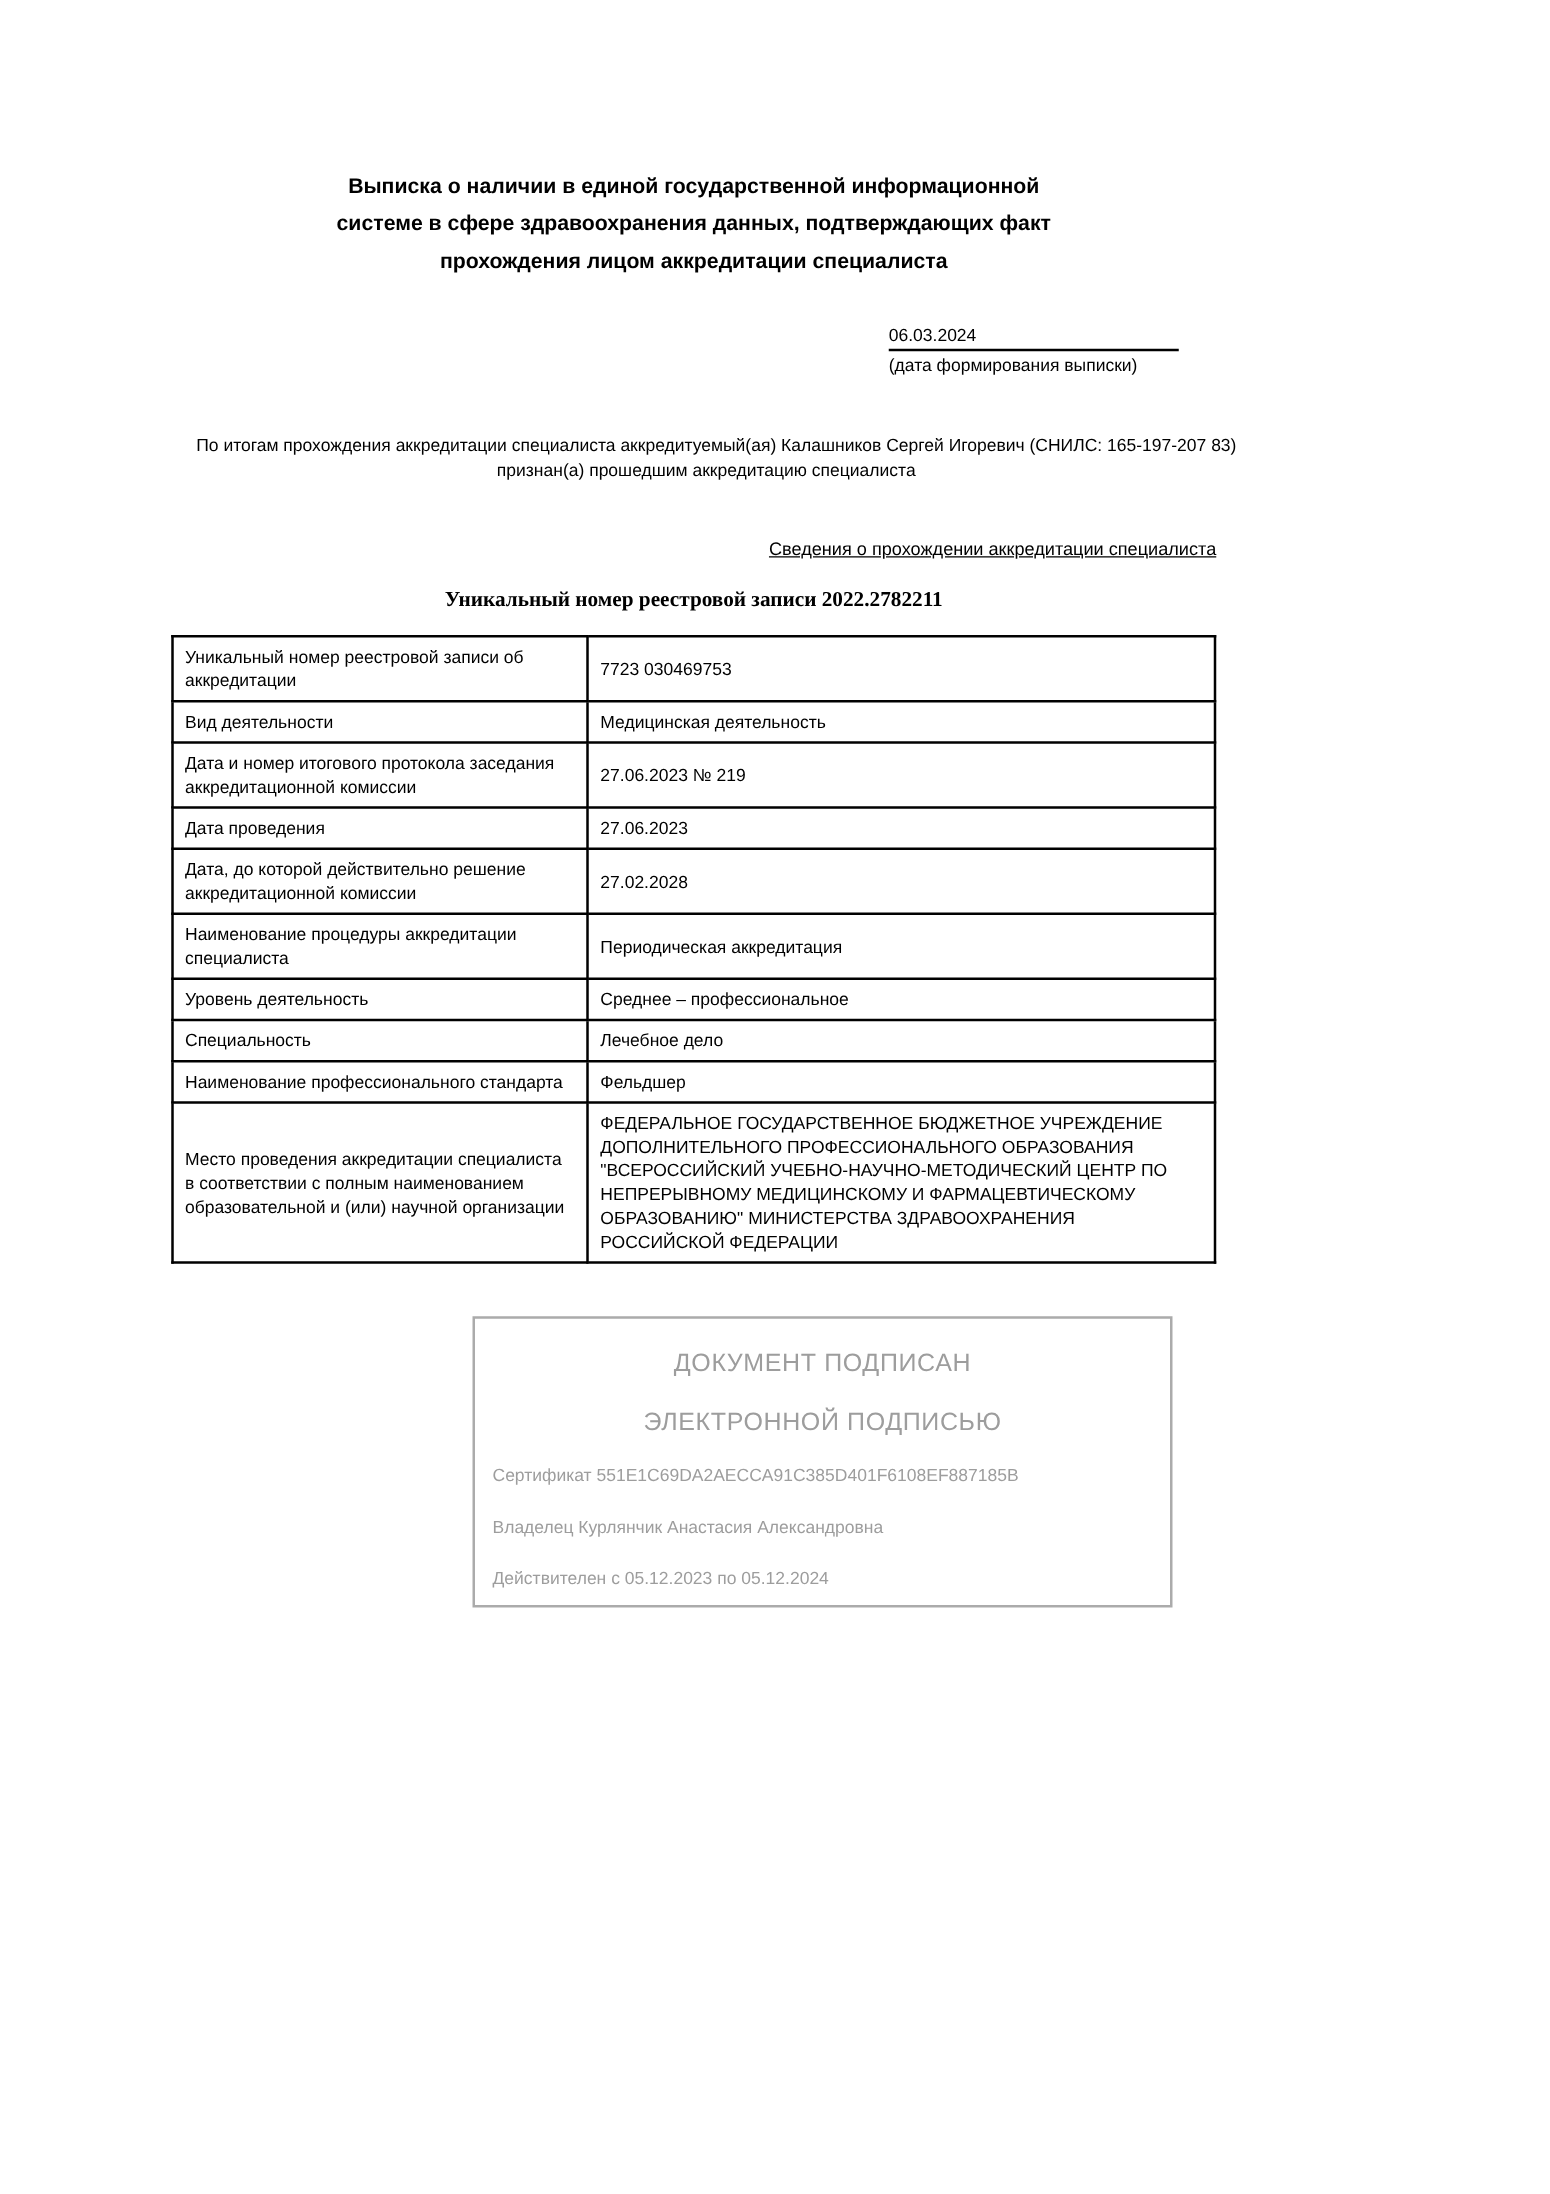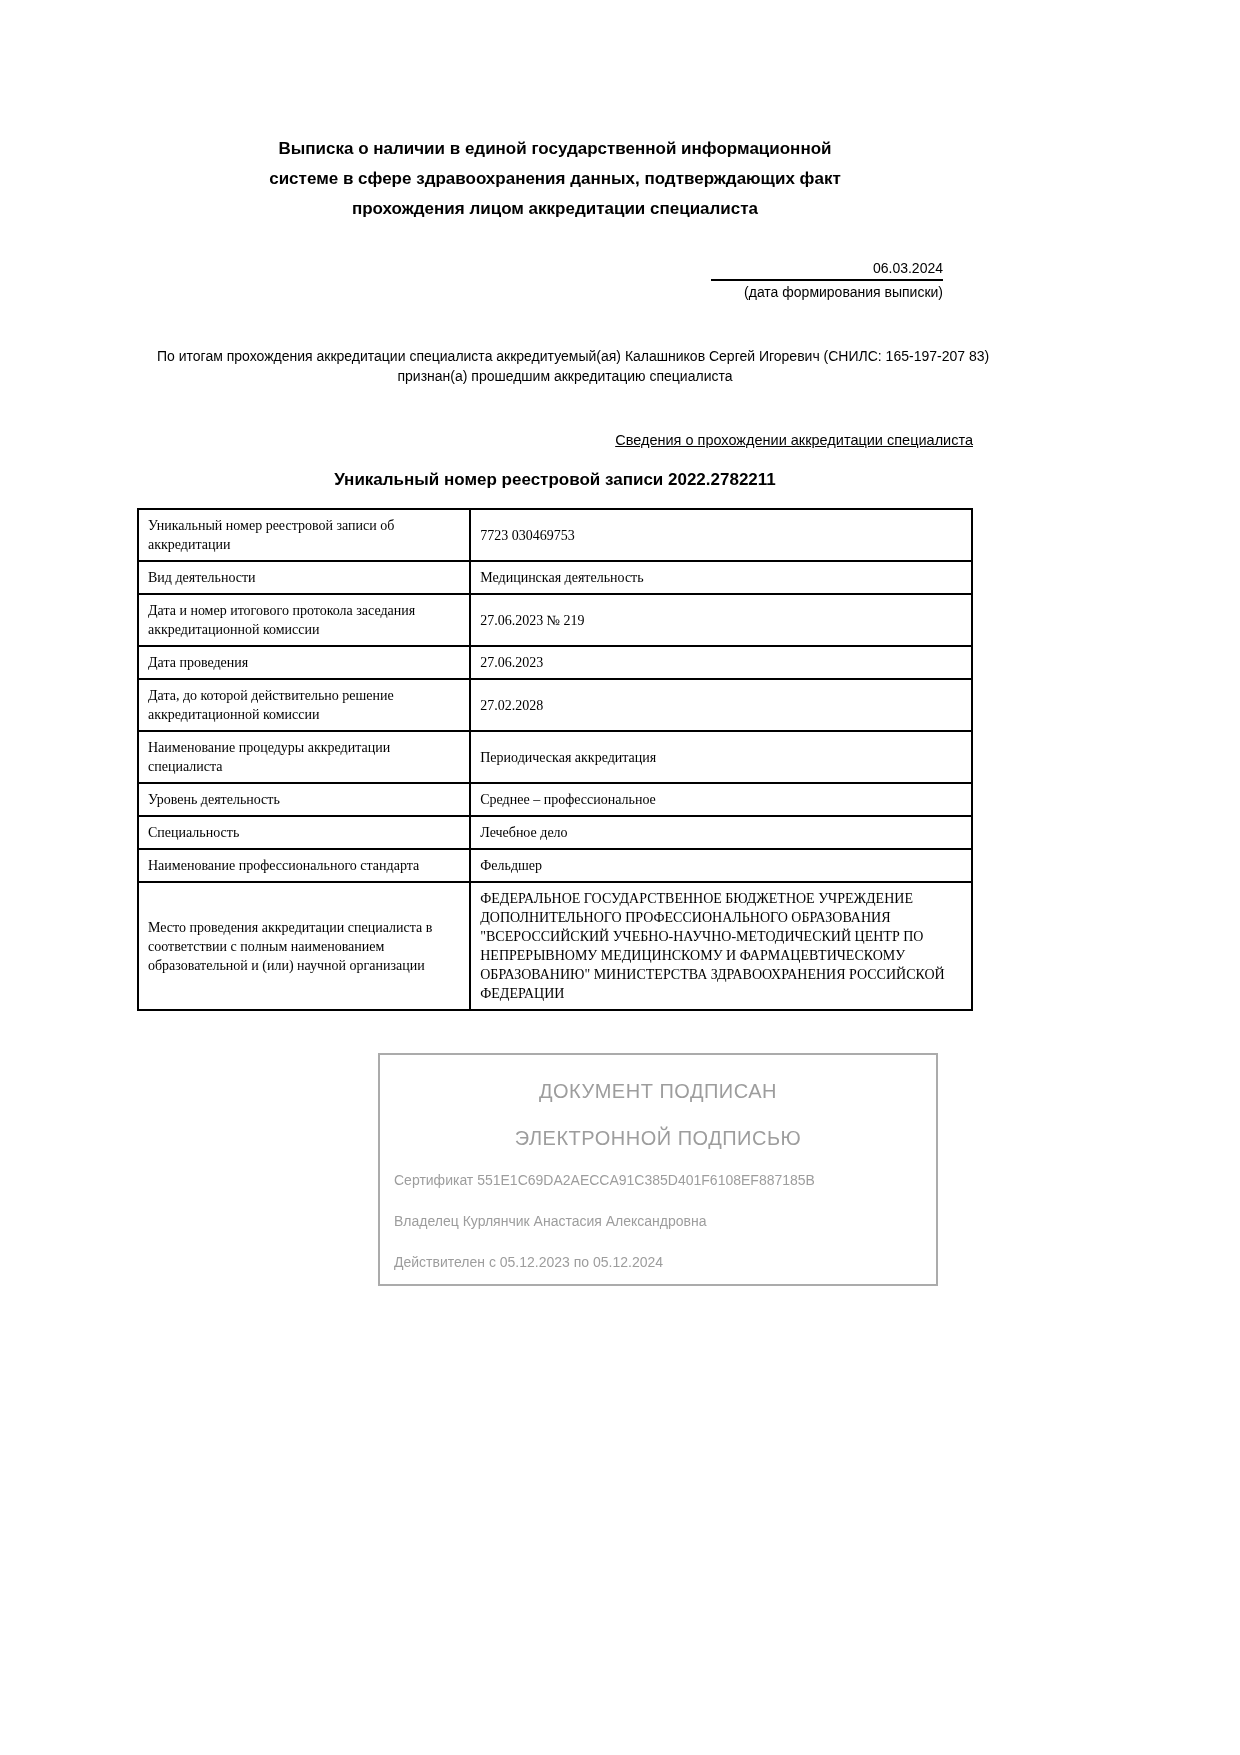--- a/index.html
+++ b/index.html
@@ -10,31 +10,31 @@
     color:#000;
     position:relative;
     overflow:hidden;
   }
   .page { position:absolute; left:0; top:0; width:1240px; height:1755px; background:#fff; }
   .content { position:absolute; left:137px; top:134px; width:836px; }
 
   .title { font-size:17px; font-weight:bold; line-height:30px; text-align:center; }
   .tline { display:block; white-space:nowrap; }
 
-  .date-block { width:232px; margin:36px 30px 10px auto; text-align:right; }
+  .date-block { width:232px; margin:36px 30px 10px auto; text-align:left; }
   .date-value { font-size:14px; padding-bottom:3px; border-bottom:2px solid #000; }
   .date-caption { font-size:14px; padding-top:3px; white-space:nowrap; }
 
   .summary { margin-top:46px; font-size:14px; line-height:20px; text-align:center;margin-left:20px; }
   .sline { display:block; white-space:nowrap; }
 
   .section-heading { margin-top:46px; font-size:14.5px; font-weight:normal; text-decoration:underline; text-align:right; }
-  .registry-heading { margin-top:22px; font-size:17px; font-weight:bold; text-align:center; }
+  .registry-heading { margin-top:22px; font-size:17px; font-weight:bold; text-align:center;font-family:Liberation Serif, serif; }
 
-  .acc-table { margin-top:18px; width:836px; border-collapse:collapse; font-size:14px; line-height:19px;font-family:Liberation Serif, serif; }
+  .acc-table { margin-top:18px; width:836px; border-collapse:collapse; font-size:14px; line-height:19px; }
   .acc-table td { border:2px solid #000; vertical-align:middle; padding:6px 9px; }
   .acc-table td.label-cell { width:333px; }
   .acc-table td.value-cell { width:503px; }
 
   .signature-box {
     margin:42px 0 0 241px;
     width:560px;
     min-height:233px;
     border:2px solid var(--signature-border, #ababab);
     color:var(--signature-gray, #9d9d9d);

